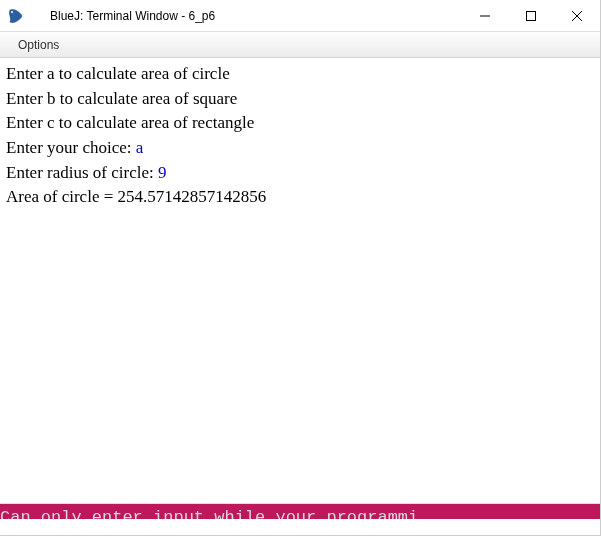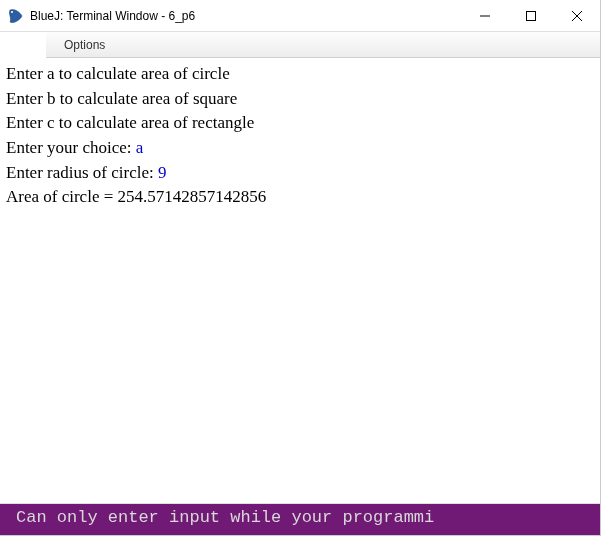--- a/index.html
+++ b/index.html
@@ -12,20 +12,21 @@
       border-right: 1px solid #ccc;
       border-bottom: 1px solid #ccc;
     }
     .titlebar {
       display: flex;
       align-items: center;
       height: 32px;
       background: #fff;
       border-bottom: 1px solid #e0e0e0;
       padding-left: 8px;
+      gap: 20px;
     }
     .titlebar-icon {
       width: 16px;
       height: 16px;
       margin-right: 6px;
       flex-shrink: 0;
     }
     .titlebar-title {
       font-size: 12px;
       color: #000;
@@ -47,21 +48,20 @@
       color: #000;
       cursor: pointer;
     }
     .menubar {
       height: 26px;
       background: linear-gradient(#fdfdfd, #ececec);
       border-bottom: 1px solid #d0d0d0;
       display: flex;
       align-items: center;
       padding-left: 10px;
-      margin-left: 46px;
     }
     .menu-item {
       font-size: 12px;
       color: #333;
       padding: 4px 8px;
       cursor: pointer;
     }
     .terminal {
       padding: 4px 6px;
       font-family: Liberation Serif, serif;
@@ -70,27 +70,27 @@
       color: #000;
       background: #fff;
       height: calc(100% - 32px - 26px - 32px);
       overflow: hidden;
       white-space: pre;
     }
     .user-input {
       color: #0000cc;
     }
     .status {
-      height: 32px;
+      height: 16px;
       border-top: 1px solid #e0e0e0;
-      background: #701a75;
+      background: #be185d;
       font-family: "Consolas", "Courier New", monospace;
       font-size: 17px;
       color: #d8d8d8;
-      padding: 4px 16px;
+      padding: 4px 0;
       white-space: nowrap;
       overflow: hidden;
     }
   </style>
 </head>
 <body>
 
 <div class="titlebar">
   <span class="titlebar-icon">
     <svg viewBox="0 0 16 16" width="16" height="16">

